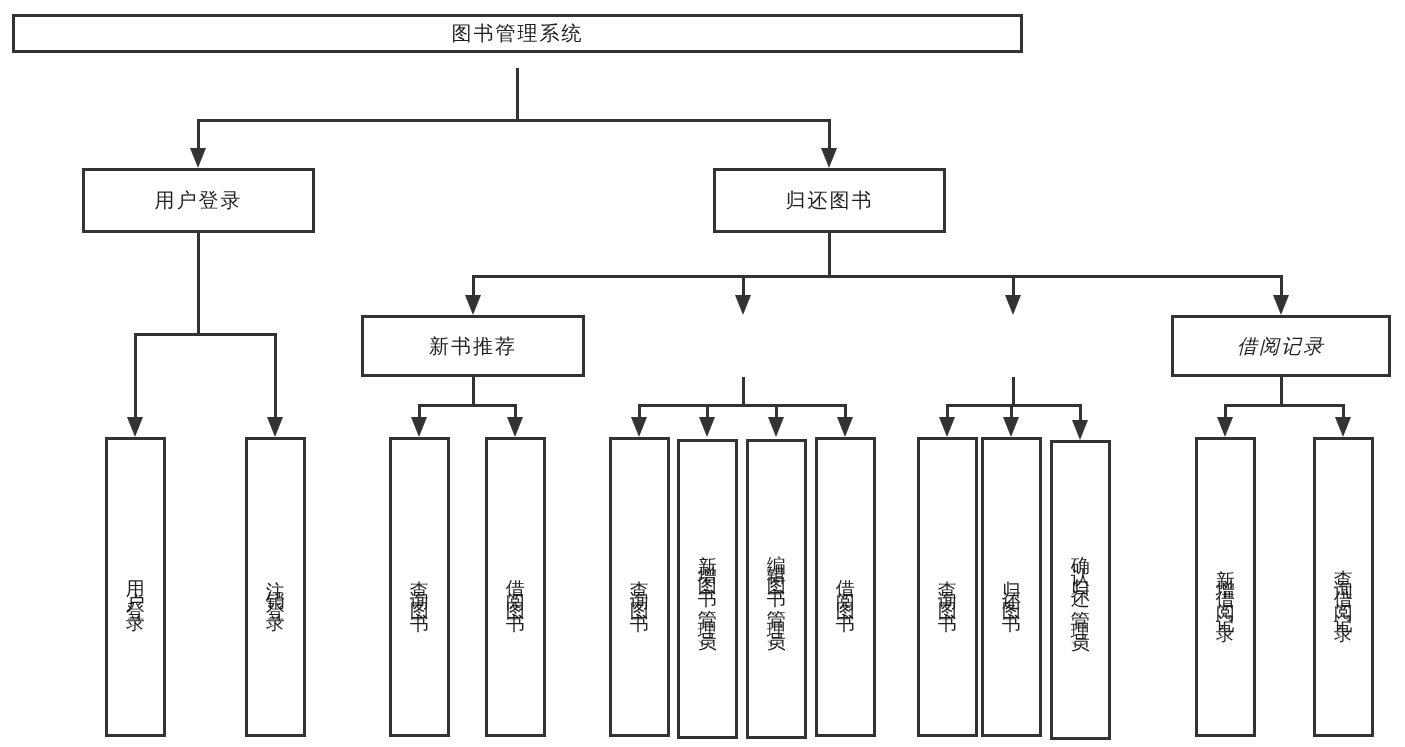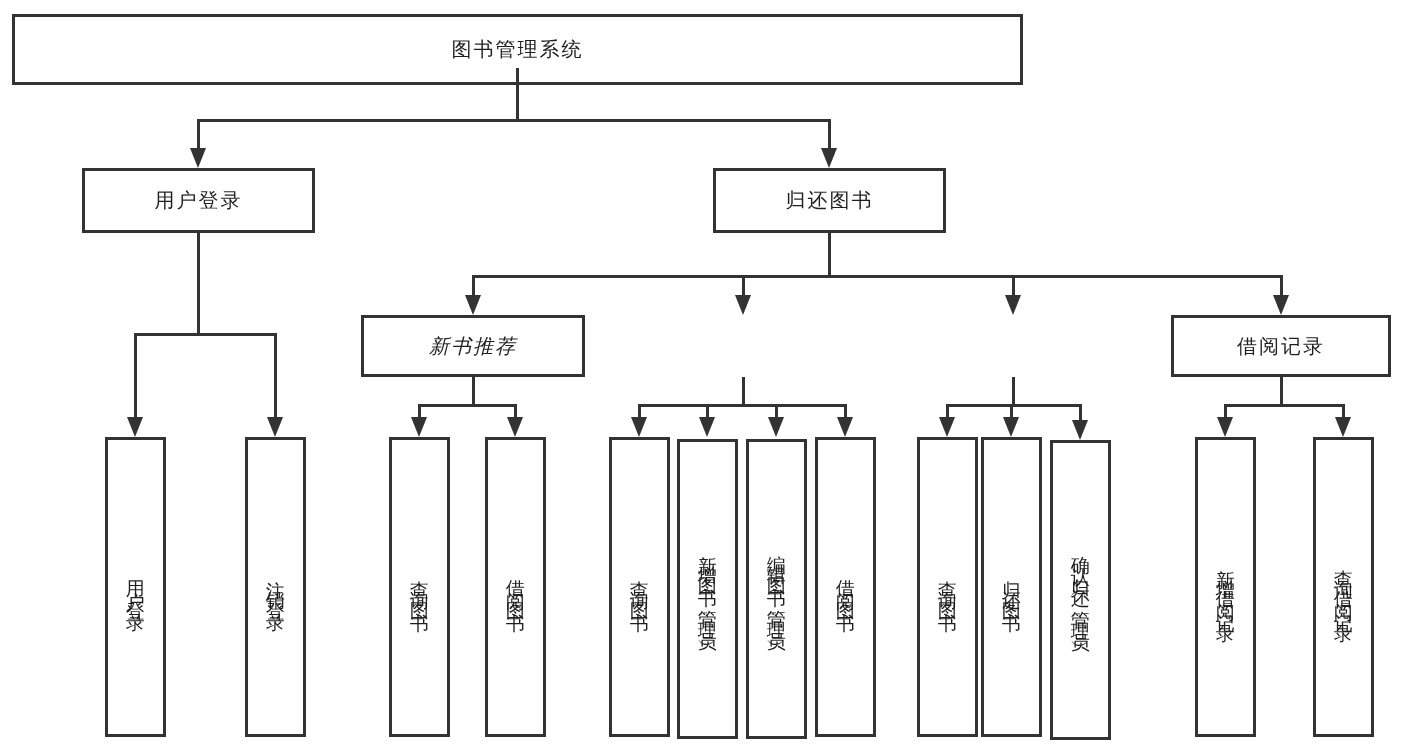--- a/index.html
+++ b/index.html
@@ -24,35 +24,35 @@
   .watermark{
     position:absolute;left:1183px;top:714px;font-size:19px;letter-spacing:1px;
     color:var(--wm,#a9a9b2);text-shadow:0 0 2px #ffffff;white-space:nowrap;z-index:5;
   }
 </style>
 </head>
 <body>
 
 <div class="canvas">
 
-  <div class="box" style="left:12px;top:14px;width:1011px;height:71px;">
+  <div class="box" style="left:12px;top:14px;width:1011px;height:39px;">
     <span>图书管理系统</span>
   </div>
 
   <div class="box" style="left:82px;top:168px;width:233px;height:65px;">
     <span>用户登录</span>
   </div>
   <div class="box" style="left:713px;top:168px;width:233px;height:65px;">
     <span>归还图书</span>
   </div>
 
-  <div class="box" style="left:361px;top:315px;width:224px;height:62px;font-style:italic;">
+  <div class="box" style="left:361px;top:315px;width:224px;height:62px;">
     <span>新书推荐</span>
   </div>
-  <div class="box" style="left:1171px;top:315px;width:220px;height:62px;">
+  <div class="box" style="left:1171px;top:315px;width:220px;height:62px;font-style:italic;">
     <span>借阅记录</span>
   </div>
 
   <div class="box vbox" style="left:105px;top:437px;width:61px;height:300px;">
     <span class="vtext">用户登录</span>
   </div>
   <div class="box vbox" style="left:245px;top:437px;width:61px;height:300px;">
     <span class="vtext">注销登录</span>
   </div>
 

